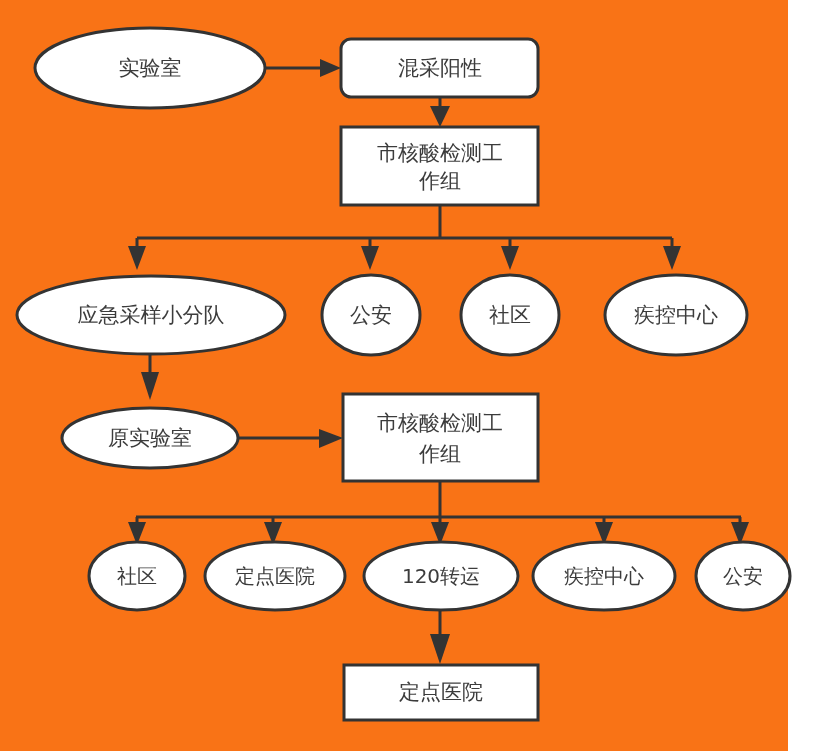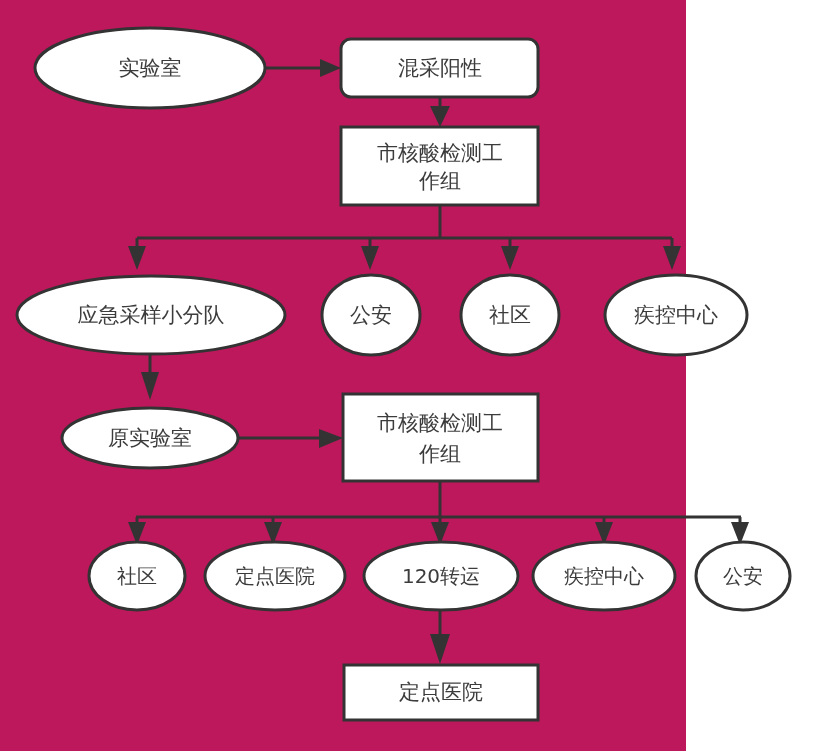--- a/index.html
+++ b/index.html
@@ -8,23 +8,23 @@
     background: #ffffff;
   }
   body {
     width: 832px;
     height: 751px;
     font-family: "DejaVu Sans", "Liberation Sans", sans-serif;
     overflow: hidden;
   }
   #flowchart-root {
     position: relative;
-    width: 686px;
+    width: 788px;
     height: 751px;
-    background: #be185d;
+    background: #f97316;
   }
   svg.diagram {
     display: block;
     width: 832px;
     height: 751px;
   }
   .shape-stroke {
     fill: #ffffff;
     stroke: #333333;
     stroke-width: 3;

